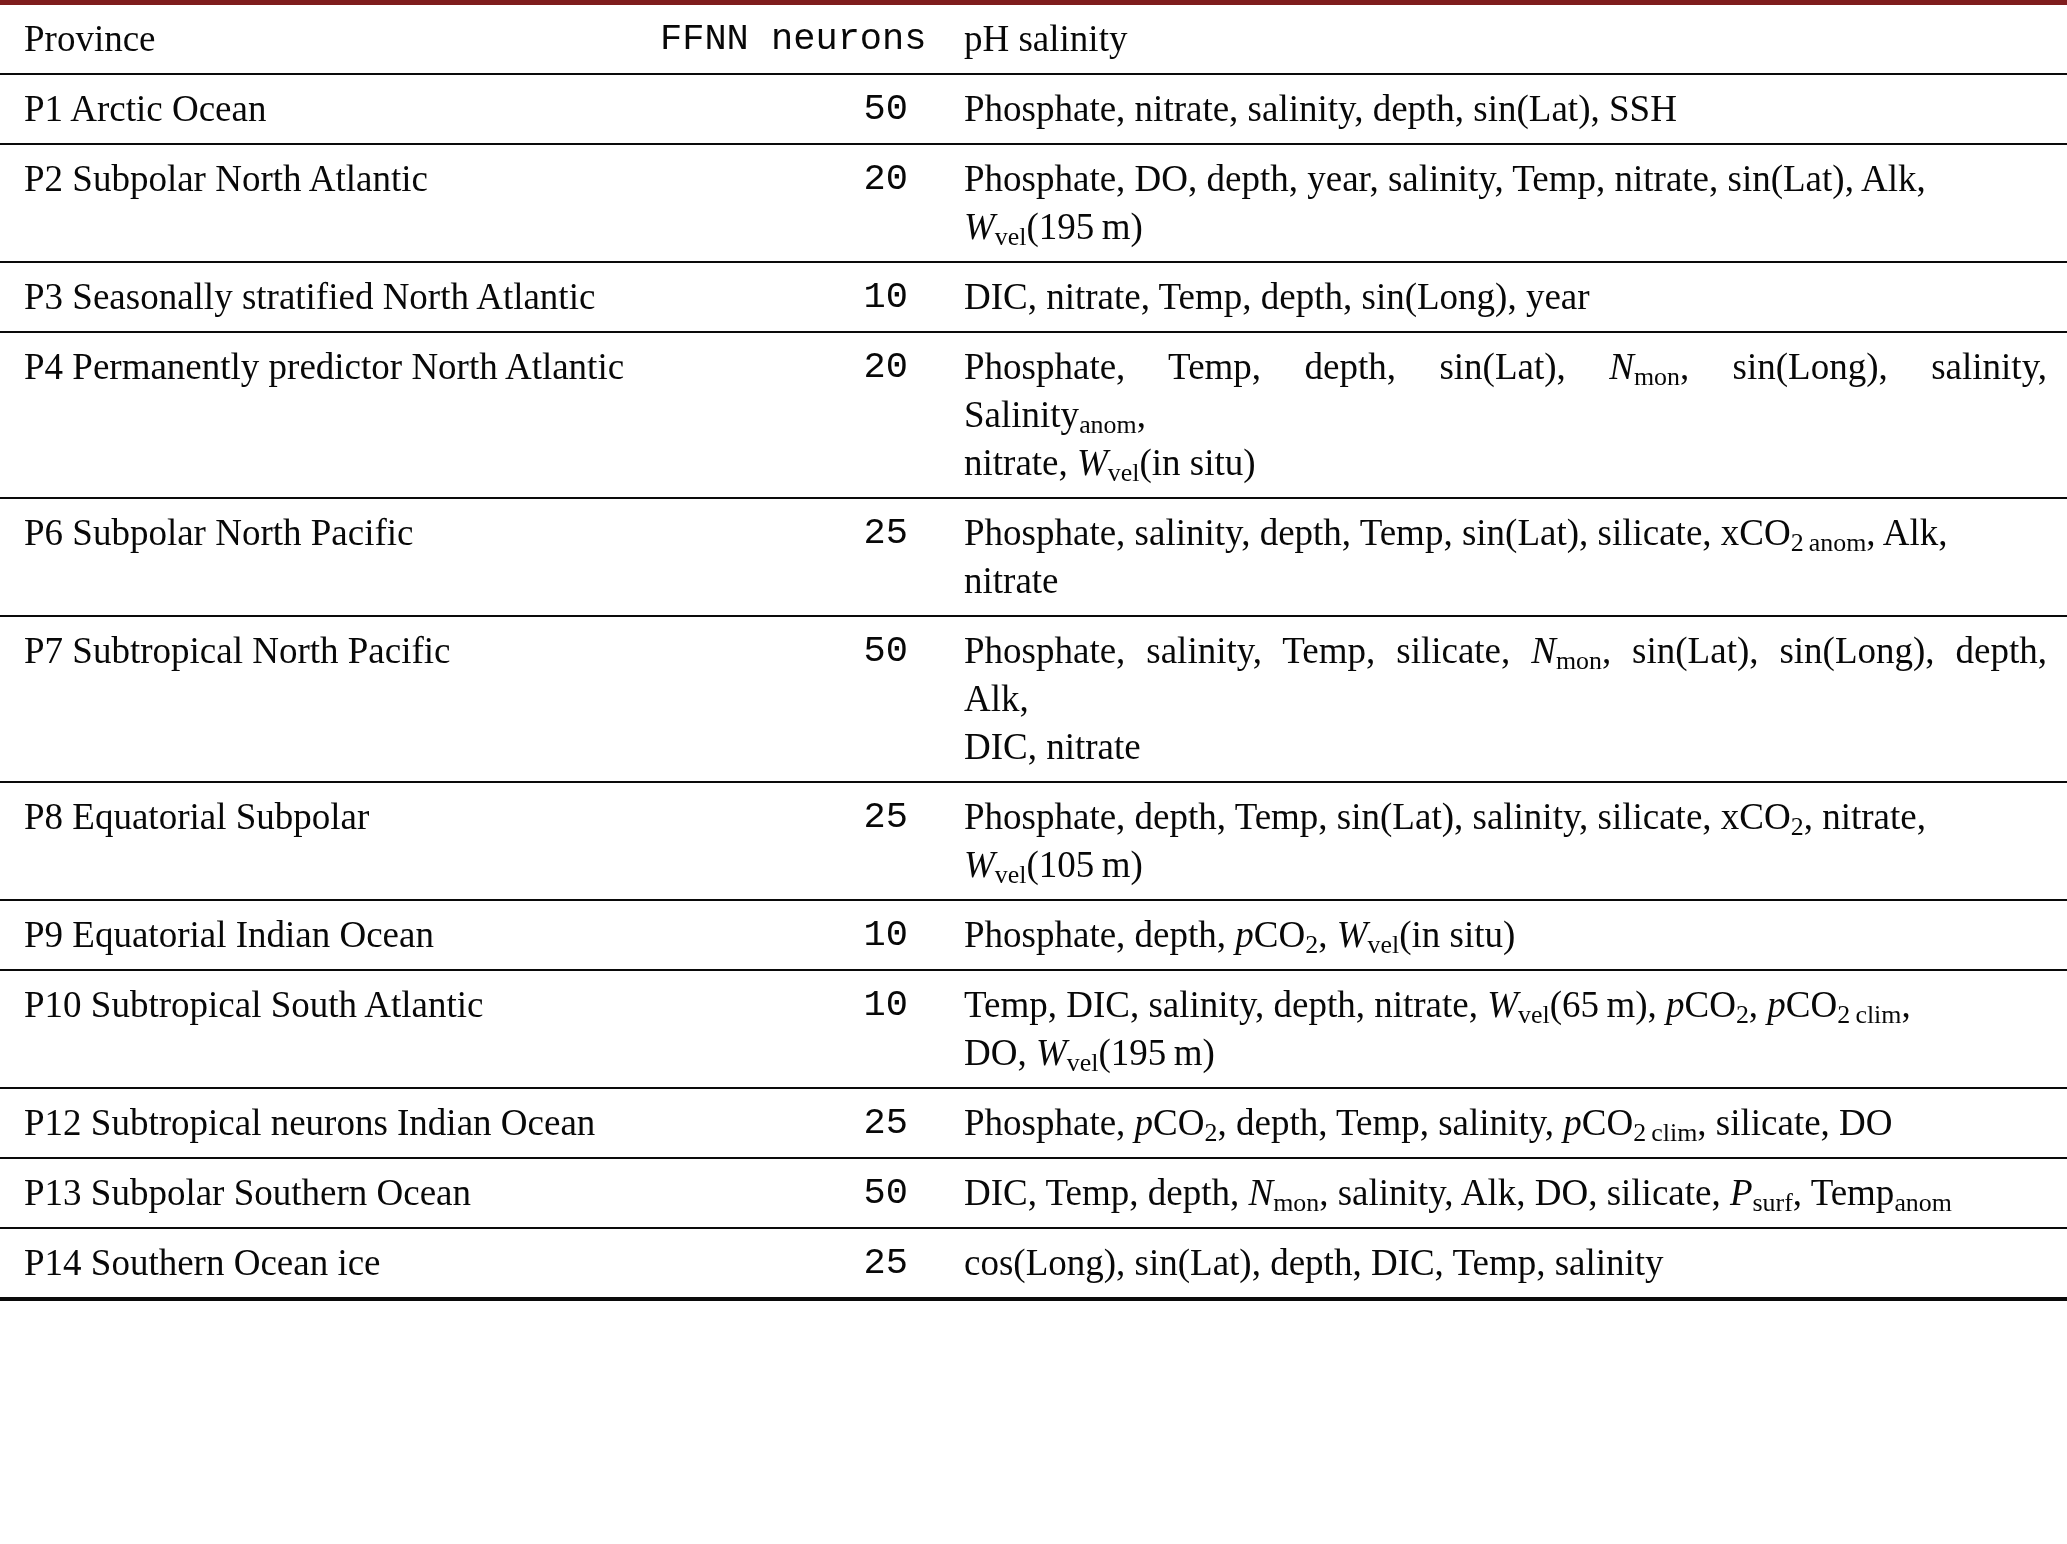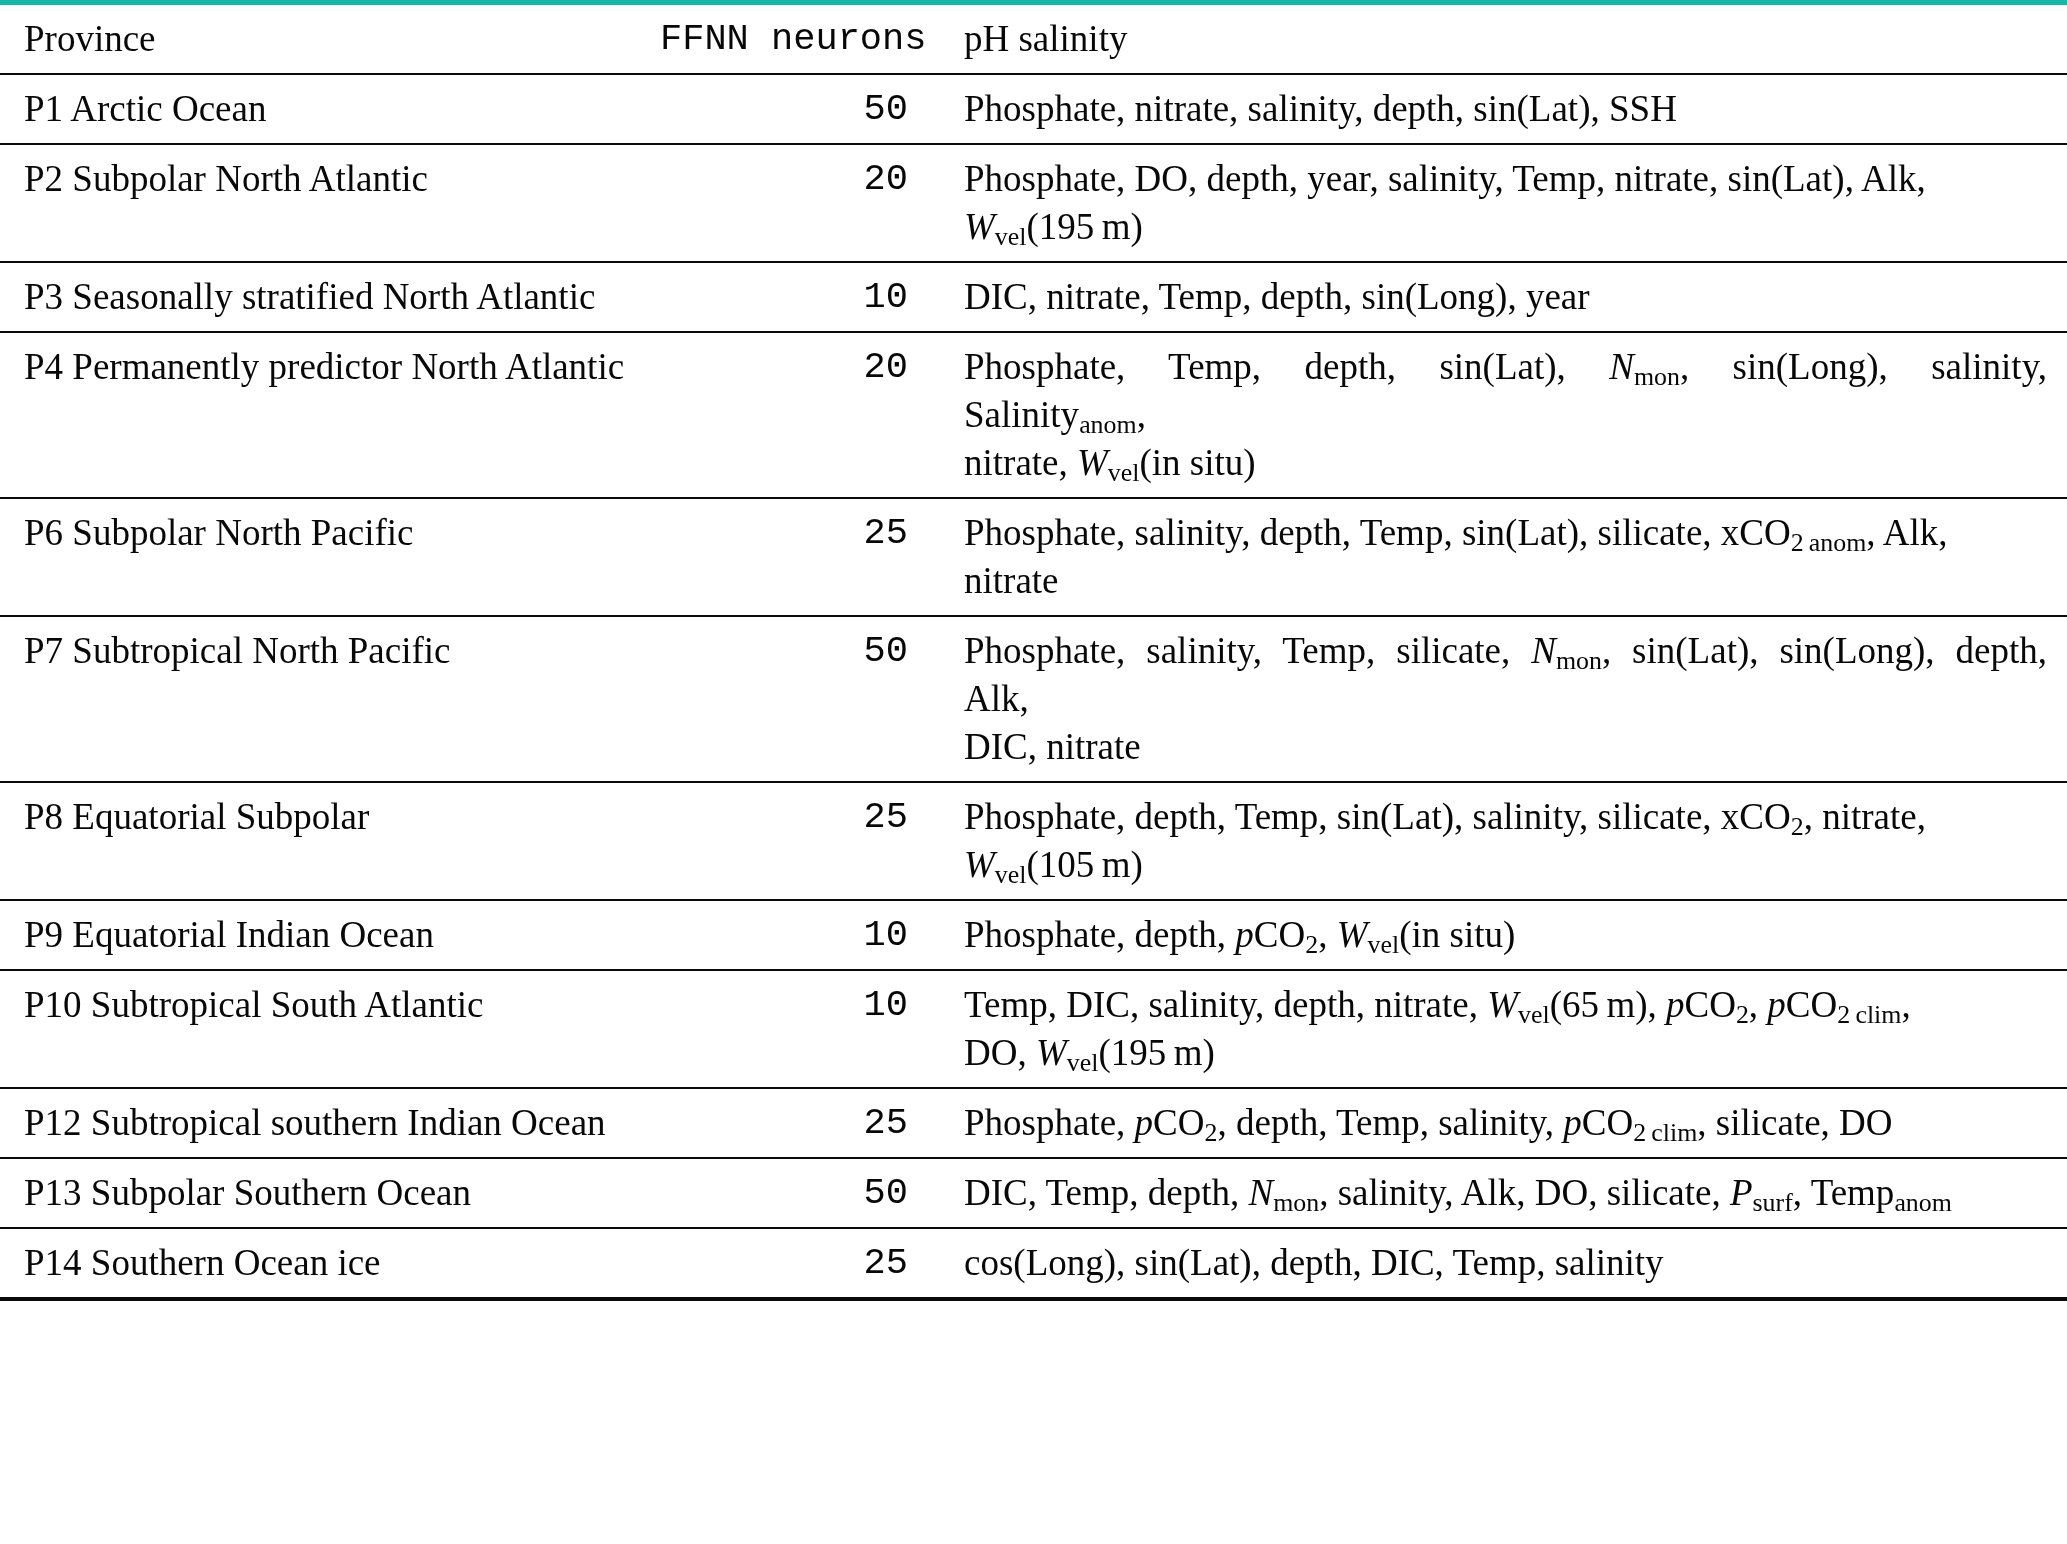--- a/index.html
+++ b/index.html
@@ -13,21 +13,21 @@
     height: 1544px;
     background: #ffffff;
     overflow: hidden;
     font-family: "Liberation Serif", "DejaVu Serif", serif;
     color: #080808;
   }
   table.paper-table {
     width: 2067px;
     border-collapse: collapse;
     table-layout: fixed;
-    border-top: 5px solid #14b8a6;
+    border-top: 5px solid #7f1d1d;
     border-bottom: 4px solid #0a0a0a;
   }
   table.paper-table col.c1 { width: 660px; }
   table.paper-table col.c2 { width: 250px; }
   table.paper-table col.c3 { width: 1157px; }
   table.paper-table tr { border-top: 2px solid #0a0a0a; }
   table.paper-table thead tr { border-top: none; }
   th, td {
     font-size: 37px;
     line-height: 48px;
@@ -135,21 +135,21 @@
         </tr>
         <tr>
           <td class="c1">P10 Subtropical South Atlantic</td>
           <td class="c2">10</td>
           <td class="c3">
             <div class="pline"><span>Temp, DIC, salinity, depth, nitrate, </span><span class="it">W</span><span class="sub">vel</span><span>(65 m), </span><span class="it">p</span><span>CO</span><span class="sub">2</span><span>, </span><span class="it">p</span><span>CO</span><span class="sub">2 clim</span><span>,</span></div>
             <div class="pline"><span>DO, </span><span class="it">W</span><span class="sub">vel</span><span>(195 m)</span></div>
           </td>
         </tr>
         <tr>
-          <td class="c1">P12 Subtropical southern Indian Ocean</td>
+          <td class="c1">P12 Subtropical neurons Indian Ocean</td>
           <td class="c2">25</td>
           <td class="c3">
             <div class="pline"><span>Phosphate, </span><span class="it">p</span><span>CO</span><span class="sub">2</span><span>, depth, Temp, salinity, </span><span class="it">p</span><span>CO</span><span class="sub">2 clim</span><span>, silicate, DO</span></div>
           </td>
         </tr>
         <tr>
           <td class="c1">P13 Subpolar Southern Ocean</td>
           <td class="c2">50</td>
           <td class="c3">
             <div class="pline"><span>DIC, Temp, depth, </span><span class="it">N</span><span class="sub">mon</span><span>, salinity, Alk, DO, silicate, </span><span class="it">P</span><span class="sub">surf</span><span>, Temp</span><span class="sub">anom</span></div>

